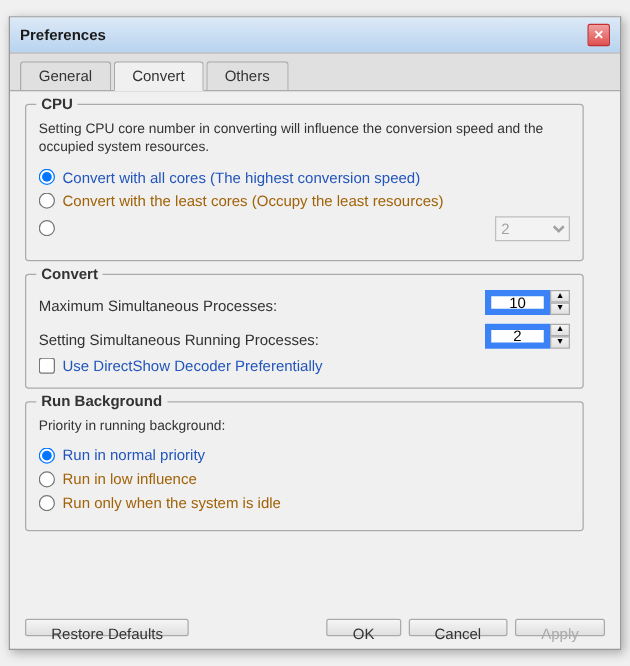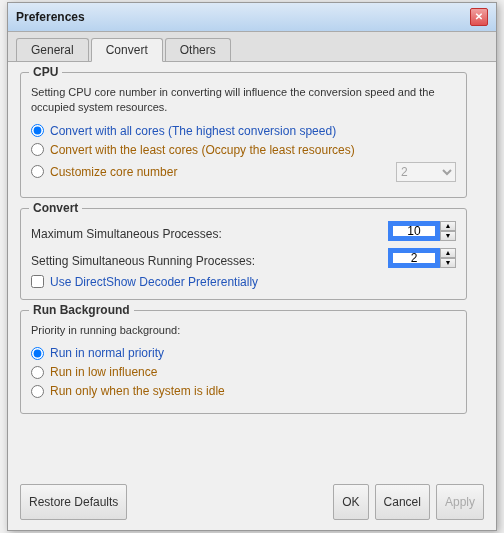--- a/index.html
+++ b/index.html
@@ -178,22 +178,22 @@
       display: flex;
       justify-content: flex-end;
       padding: 6px 12px 10px 12px;
       gap: 6px;
       align-items: center;
     }
     .restore-btn {
       margin-right: auto;
     }
     .btn {
-      padding: 4px 8px;
-      height: 36px;
+      padding: 4px 20px;
+      height: 14px;
       border: 1px solid #aaa;
       background: linear-gradient(to bottom, #f5f5f5, #e0e0e0);
       font-size: 12px;
       cursor: pointer;
       border-radius: 2px;
       color: #333;
       margin-top: 44px;
     }
     .btn:disabled {
       color: #aaa;
@@ -225,21 +225,20 @@
         <div class="radio-row">
           <input type="radio" name="cpu" id="cpu_all" checked="" style="">
           <label for="cpu_all" class="radio-label blue">Convert with all cores (The highest conversion speed)</label>
         </div>
         <div class="radio-row">
           <input type="radio" name="cpu" id="cpu_least" style="">
           <label for="cpu_least" class="radio-label">Convert with the least cores (Occupy the least resources)</label>
         </div>
         <div class="radio-row">
           <input type="radio" name="cpu" id="cpu_custom" style="">
-          <label for="cpu_custom" class="radio-label">Customize core number</label>
           <span class="dropdown-spacer"></span>
           <select disabled="">
             <option>2</option>
             <option>1</option>
             <option>3</option>
             <option>4</option>
           </select>
         </div>
       </div>
     </div>

